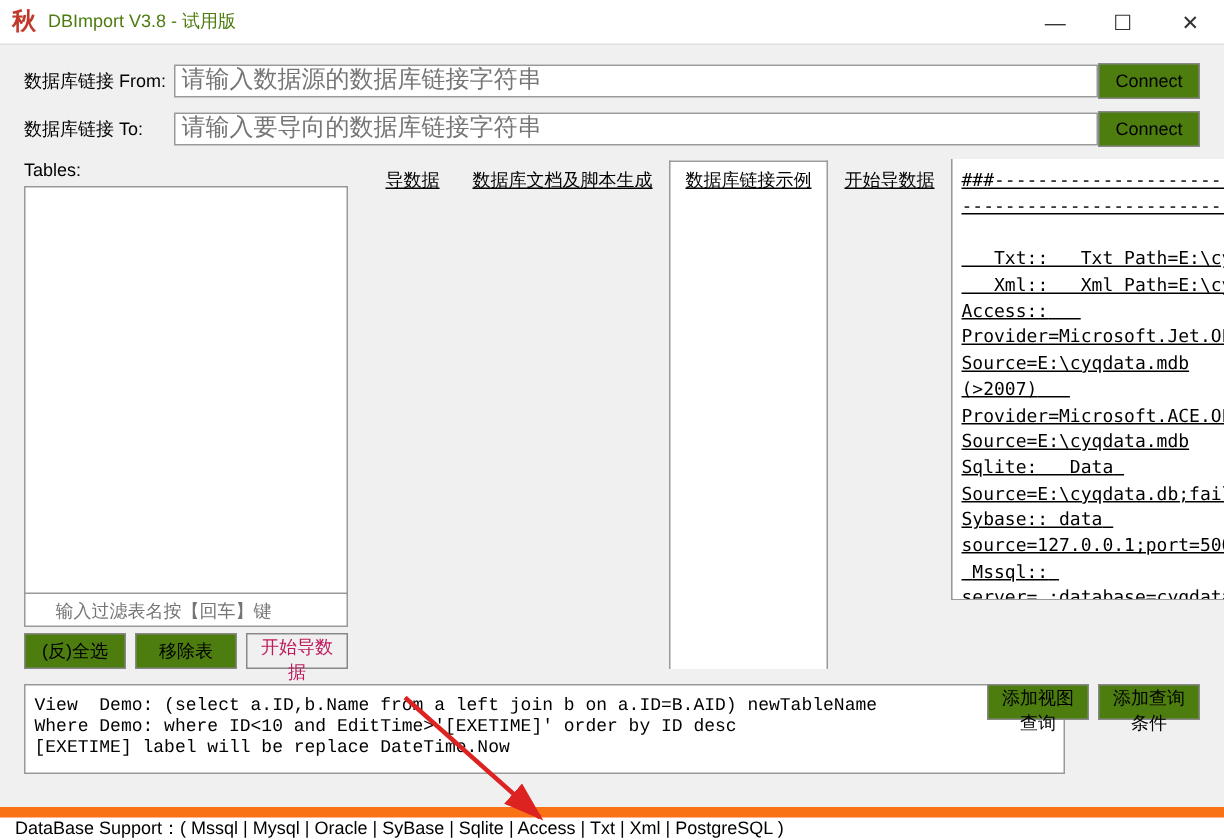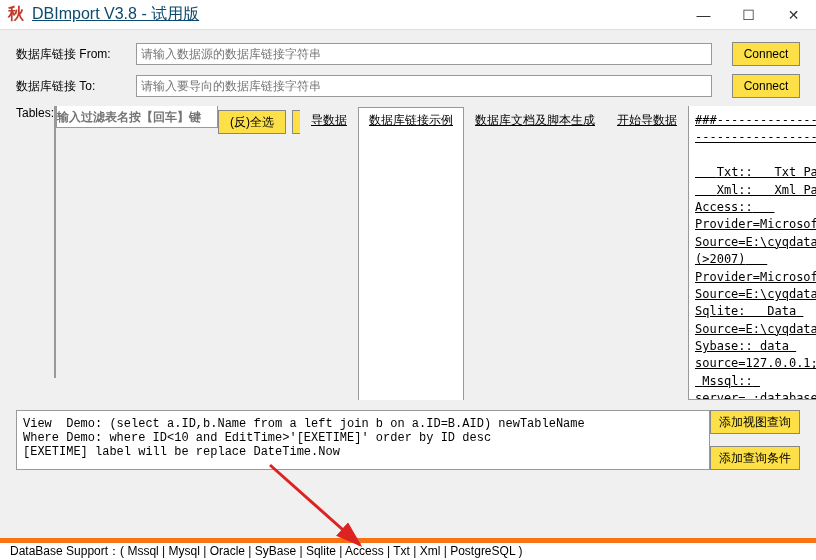--- a/index.html
+++ b/index.html
@@ -1,42 +1,42 @@
 <!DOCTYPE html>
 <html><head>
 <meta charset="utf-8">
 <style>
 * { box-sizing: border-box; margin: 0; padding: 0; }
 body { font-family: "Microsoft YaHei", "SimSun", Arial, sans-serif; font-size: 12px; background: #f0f0f0; width: 816px; height: 560px; overflow: hidden; position: relative; }
 .titlebar { height: 30px; background: #fff; display: flex; align-items: center; border-bottom: 1px solid #e0e0e0; }
 .titlebar .app-icon { width: 20px; height: 20px; margin: 0 6px; color: #c0392b; font-size: 16px; font-weight: bold; display: flex; align-items: center; justify-content: center; }
-.titlebar .title { flex: 1; color: #0c4a6e; font-size: 16px; text-decoration: underline; }
+.titlebar .title { flex: 1; color: #4d7c0f; font-size: 12px; }
 .titlebar .win-controls { display: flex; }
 .titlebar .win-btn { width: 45px; height: 30px; display: flex; align-items: center; justify-content: center; font-size: 14px; color: #333; cursor: pointer; }
 .content { padding: 12px 16px 0 16px; }
-.row { display: flex; align-items: center; margin-bottom: 8px; gap: 20px; }
+.row { display: flex; align-items: center; margin-bottom: 8px; gap: 0; }
 .row label { width: 100px; font-size: 12px; color: #000; }
-.row input[type=text] { flex: 1; height: 22px; border: 1px solid #999; padding: 0 4px; font-size: 12px; font-family: inherit; }
-.btn { height: 24px; min-width: 68px; border: 1px solid #888; background: #fde047; font-size: 12px; cursor: pointer; font-family: inherit; padding: 0 8px; }
+.row input[type=text] { flex: 1; height: 22px; border: 1px solid #999; padding: 0 4px; font-size: 16px; font-family: inherit; }
+.btn { height: 24px; min-width: 68px; border: 1px solid #888; background: #4d7c0f; font-size: 12px; cursor: pointer; font-family: inherit; padding: 0 8px; }
 .btn:disabled { color: #be185d; background: #f0f0f0; }
 .main-cols { display: flex; gap: 14px; margin-top: 6px; }
-.left-col { width: 270px; display: flex; flex-direction: row; }
+.left-col { width: 270px; display: flex; flex-direction: column; }
 .left-col .tables-label { font-size: 12px; margin-bottom: 4px; }
 .left-col .tables-list { height: 272px; border: 1px solid #999; background: #fff; }
-.left-col .filter-input { height: 22px; border: 1px solid #999; border-top: none; padding: 0 0; font-size: 12px; font-family: inherit; font-weight: bold; }
+.left-col .filter-input { height: 22px; border: 1px solid #999; border-top: none; padding: 0 20px; font-size: 12px; font-family: inherit; }
 .left-col .btn-row { display: flex; gap: 6px; margin-top: 4px; }
 .right-col { flex: 1; display: flex; flex-direction: row; text-decoration: underline; }
 .tabs { display: flex; border-bottom: 1px solid #999; }
 .tab { padding: 4px 10px; font-size: 12px; border: 1px solid transparent; border-bottom: none; cursor: pointer; position: relative; top: 1px; background: #f0f0f0; }
 .tab.active { background: #fff; border-color: #999; }
 .tab-body { flex: 1; border: 1px solid #999; border-top: none; background: #fff; padding: 6px; font-family: "SimSun", monospace; font-size: 12px; white-space: pre-wrap; overflow: auto; height: 294px; line-height: 1.45; color: #000; }
 .bottom-area { display: flex; margin-top: 10px; }
 .demo-text { flex: 1; border: 1px solid #999; background: #fff; padding: 6px; font-family: "Courier New", monospace; font-size: 12px; white-space: pre-wrap; height: 60px; overflow: auto; }
-.side-btns { display: flex; flex-direction: column; gap: 6px; width: 90px; justify-content: space-between; }
-.statusbar { position: absolute; bottom: 0; left: 0; right: 0; height: 22px; background: #fff; border-top: 5px solid #f97316; padding: 0 10px; font-size: 12px; color: #000; display: flex; align-items: center; }
+.side-btns { display: flex; flex-direction: row; gap: 6px; width: 90px; justify-content: flex-end; }
+.statusbar { position: absolute; bottom: 0; left: 0; right: 0; height: 22px; background: #fff; border-top: 7px solid #f97316; padding: 0 10px; font-size: 12px; color: #000; display: flex; align-items: center; }
 .arrow { position: absolute; pointer-events: none; }
 </style>
 </head>
 <body>
 
 <div class="titlebar">
   <div class="app-icon">秋</div>
   <div class="title">DBImport V3.8 - 试用版</div>
   <div class="win-controls">
     <div class="win-btn">—</div>
@@ -65,22 +65,22 @@
       <div class="btn-row">
         <button class="btn">(反)全选</button>
         <button class="btn">移除表</button>
         <button class="btn" disabled="">开始导数据</button>
       </div>
     </div>
 
     <div class="right-col">
       <div class="tabs">
         <div class="tab">导数据</div>
+        <div class="tab">数据库文档及脚本生成</div>
         <div class="tab active">数据库链接示例</div>
-        <div class="tab">数据库文档及脚本生成</div>
         <div class="tab">开始导数据</div>
       </div>
       <div class="tab-body">###----------------------------------------------------------------###
 
    Txt::   Txt Path=E:\cyqdata\
    Xml::   Xml Path=E:\cyqdata\
 Access::   Provider=Microsoft.Jet.OLEDB.4.0; Data Source=E:\cyqdata.mdb
 (&gt;2007)   Provider=Microsoft.ACE.OLEDB.12.0;Data Source=E:\cyqdata.mdb
 Sqlite:   Data Source=E:\cyqdata.db;failifmissing=false;
 Sybase:: data source=127.0.0.1;port=5000;database=cyqdata;uid=sa;pwd=123456;

